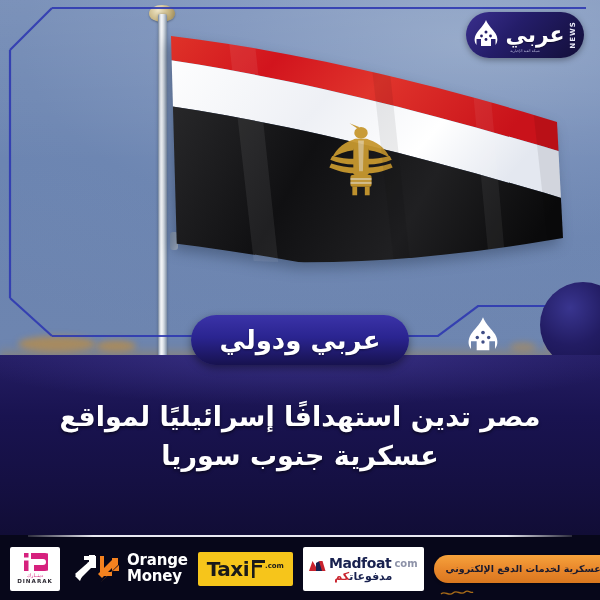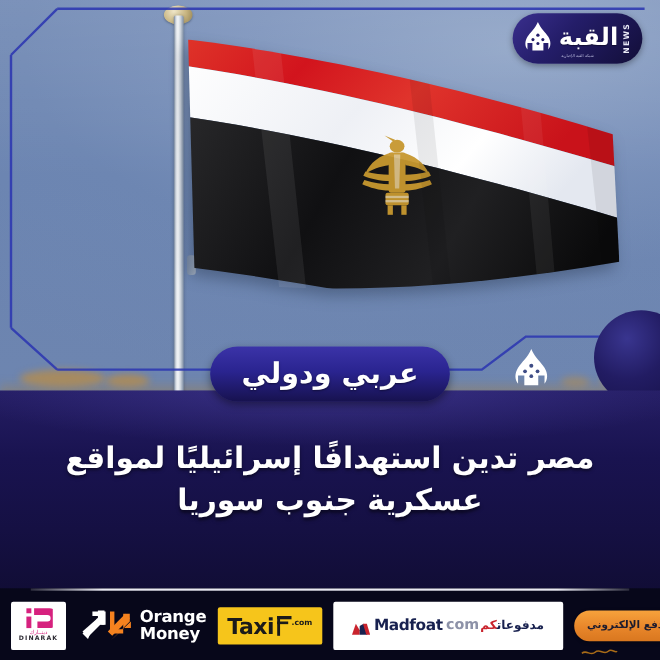--- a/index.html
+++ b/index.html
@@ -179,27 +179,27 @@
     background:#f6c51b;height:34px;border-radius:2px;
     display:flex;align-items:center;gap:2px;padding:0 9px;
   }
   .taxi-word{color:#1a1a1a;font-size:20px;font-weight:700;letter-spacing:-.5px;line-height:1;}
   .taxi-flag{width:15px;height:20px;position:relative;}
   .taxi-com{color:#1a1a1a;font-size:7px;font-weight:700;align-self:flex-end;margin-bottom:16px;margin-left:-3px;}
 
   
   .madfoat{
     background:#ffffff;border-radius:2px;height:40px;
-    display:flex;flex-direction:row;align-items:center;justify-content:center;
-    padding:2px 17px;gap:1px;
+    display:flex;flex-direction:column;align-items:center;justify-content:center;
+    padding:2px 6px;gap:1px;
   }
   .mf-top{display:flex;align-items:center;gap:3px;}
   .mf-mark{width:17px;height:12px;}
   .mf-name{color:#18214f;font-size:14px;font-weight:700;letter-spacing:-.4px;line-height:1;}
-  .mf-com{color:#8d92a8;font-size:13px;font-weight:700;align-self:flex-end;margin-bottom:1px;}
+  .mf-com{color:#8d92a8;font-size:10px;font-weight:700;align-self:flex-end;margin-bottom:1px;}
   .mf-ar{color:#18214f;font-size:11px;font-weight:700;line-height:1;letter-spacing:-.2px;direction:rtl;}
   .mf-ar i{font-style:normal;color:#c9232d;}
 
   
   .adpill{
     position:relative;height:28px;border-radius:14px;
     background:linear-gradient(180deg,#f6a23c 0%,#e8862a 55%,#d9771f 100%);
     display:flex;align-items:center;padding:0 34px 0 12px;
     box-shadow:0 1px 3px rgba(0,0,0,.4);
   }
@@ -299,21 +299,21 @@
         <path d="M44,2 L578,2 M2,44 L2,292 M44,2 L2,44
                  M2,292 L44,330 M44,330 L430,330 L470,300 L578,300" fill="none" stroke="#2c37b0" stroke-width="2.2" opacity="0.88"></path>
       </svg>
     </div>
 
     <div class="corner-orb"></div>
   </div>
 
   <div class="logo">
     <span class="logo-news">NEWS</span>
-    <span class="logo-word">القبة</span>
+    <span class="logo-word">عربي</span>
     <span class="logo-dome">
       <svg viewBox="0 0 30 32" xmlns="http://www.w3.org/2000/svg">
         <path d="M15,1 C17.5,7 22,10.5 24.5,14.5 C27,18.6 27,23 24.5,26 L24.5,20 L20,20 L20,27 L10,27 L10,20 L5.5,20 L5.5,26 C3,23 3,18.6 5.5,14.5 C8,10.5 12.5,7 15,1 Z" fill="#ffffff"></path>
         <circle cx="15" cy="13" r="1.5" fill="#241d69"></circle>
         <circle cx="10.5" cy="17" r="1.4" fill="#241d69"></circle>
         <circle cx="19.5" cy="17" r="1.4" fill="#241d69"></circle>
         <circle cx="15" cy="20.5" r="1.4" fill="#241d69"></circle>
       </svg>
     </span>
     <span class="logo-sub">شبكة القبة الإخبارية</span>

